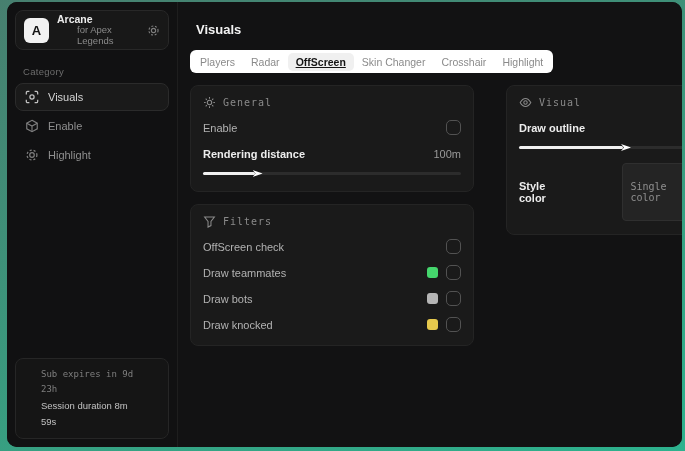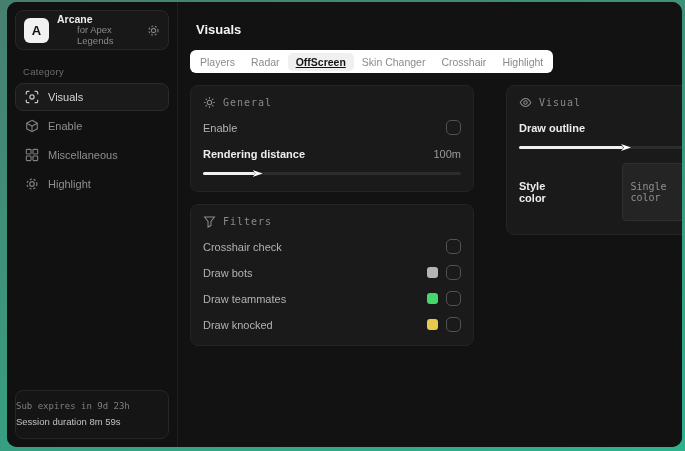--- a/index.html
+++ b/index.html
@@ -37,21 +37,21 @@
   .nav-item {
     display:flex; align-items:center; gap:9px; height:28px;
     padding:0 9px; border-radius:8px; border:1px solid transparent;
     color:#8f8f8f; font-size:11px; cursor:pointer; margin-bottom:1px;
   }
   .nav-item.selected { background:#1a1a1a; border-color:#2b2b2b; color:#d4d4d4; }
   .nav-item .icn { display:flex; color:#7f7f7f; }
   .nav-item.selected .icn { color:#c4c4c4; }
   .side-footer {
     margin-top:auto; border:1px solid #262626; border-radius:8px;
-    background:#151515; padding:8px 0; line-height:1.7;
+    background:#151515; padding:8px 25px; line-height:1.7;
   }
   .foot-line1 { font-family:"DejaVu Sans Mono", monospace; color:#7f7f7f; font-size:9px; }
   .foot-line2 { color:#c2c2c2; font-size:9.5px; }
   
   .main { flex:1; background:#121213; display:flex; flex-direction:column; }
   .main-title { color:#f2f2f2; font-size:13px; font-weight:bold; margin:20px 0 0 18px; }
   .tabs {
     display:inline-flex; align-self:flex-start; align-items:center;
     background:#ffffff; border-radius:6px; margin:13px 0 0 12px; padding:2px; height:23px;
   }
@@ -133,31 +133,20 @@
     <div class="nav-item">
       <span class="icn">
         <svg width="14" height="14" viewBox="0 0 16 16" fill="none" stroke="currentColor" stroke-width="1.3">
           <path d="M8 1.5 14 4.8v6.4L8 14.5 2 11.2V4.8Z"></path>
             <path d="M2 4.8 8 8l6-3.2M8 8v6.5"></path>
         </svg>
       </span>
       <span>Enable</span>
     </div>
 
-    <div class="nav-item">
-      <span class="icn">
-        <svg width="14" height="14" viewBox="0 0 16 16" fill="none" stroke="currentColor" stroke-width="1.3">
-          <rect x="1.5" y="1.5" width="5.4" height="5.4" rx="1"></rect>
-            <rect x="9.1" y="1.5" width="5.4" height="5.4" rx="1"></rect>
-          <rect x="1.5" y="9.1" width="5.4" height="5.4" rx="1"></rect>
-            <rect x="9.1" y="9.1" width="5.4" height="5.4" rx="1"></rect>
-        </svg>
-      </span>
-      <span>Miscellaneous</span>
-    </div>
 
     <div class="nav-item">
       <span class="icn">
         <svg width="14" height="14" viewBox="0 0 16 16" fill="none" stroke="currentColor" stroke-width="1.4">
           <circle cx="8" cy="8" r="2.6"></circle>
             <circle cx="8" cy="8" r="5.6" stroke-dasharray="2.4 2.2"></circle>
         </svg>
       </span>
       <span>Highlight</span>
     </div>
@@ -211,36 +200,36 @@
         <div class="panel">
           <div class="panel-header">
             <span class="icn">
               <svg width="13" height="13" viewBox="0 0 16 16" fill="none" stroke="currentColor" stroke-width="1.3">
                 <path d="M2 2.5h12L9.8 8v5l-3.6 1.8V8Z"></path>
               </svg>
             </span>
             <span>Filters</span>
           </div>
           <div class="prow">
-            <span class="lbl">Crosshair check</span>
-            <span class="ctrls">
+            <span class="lbl">OffScreen check</span>
+            <span class="ctrls">
+              <span class="checkbox"></span>
+            </span>
+          </div>
+          <div class="prow">
+            <span class="lbl">Draw teammates</span>
+            <span class="ctrls">
+              <span class="swatch" style="background: rgb(69, 214, 109);"></span>
               <span class="checkbox"></span>
             </span>
           </div>
           <div class="prow">
             <span class="lbl">Draw bots</span>
             <span class="ctrls">
               <span class="swatch" style="background: rgb(181, 181, 181);"></span>
-              <span class="checkbox"></span>
-            </span>
-          </div>
-          <div class="prow">
-            <span class="lbl">Draw teammates</span>
-            <span class="ctrls">
-              <span class="swatch" style="background: rgb(69, 214, 109);"></span>
               <span class="checkbox"></span>
             </span>
           </div>
           <div class="prow">
             <span class="lbl">Draw knocked</span>
             <span class="ctrls">
               <span class="swatch" style="background: rgb(230, 201, 77);"></span>
               <span class="checkbox"></span>
             </span>
           </div>

